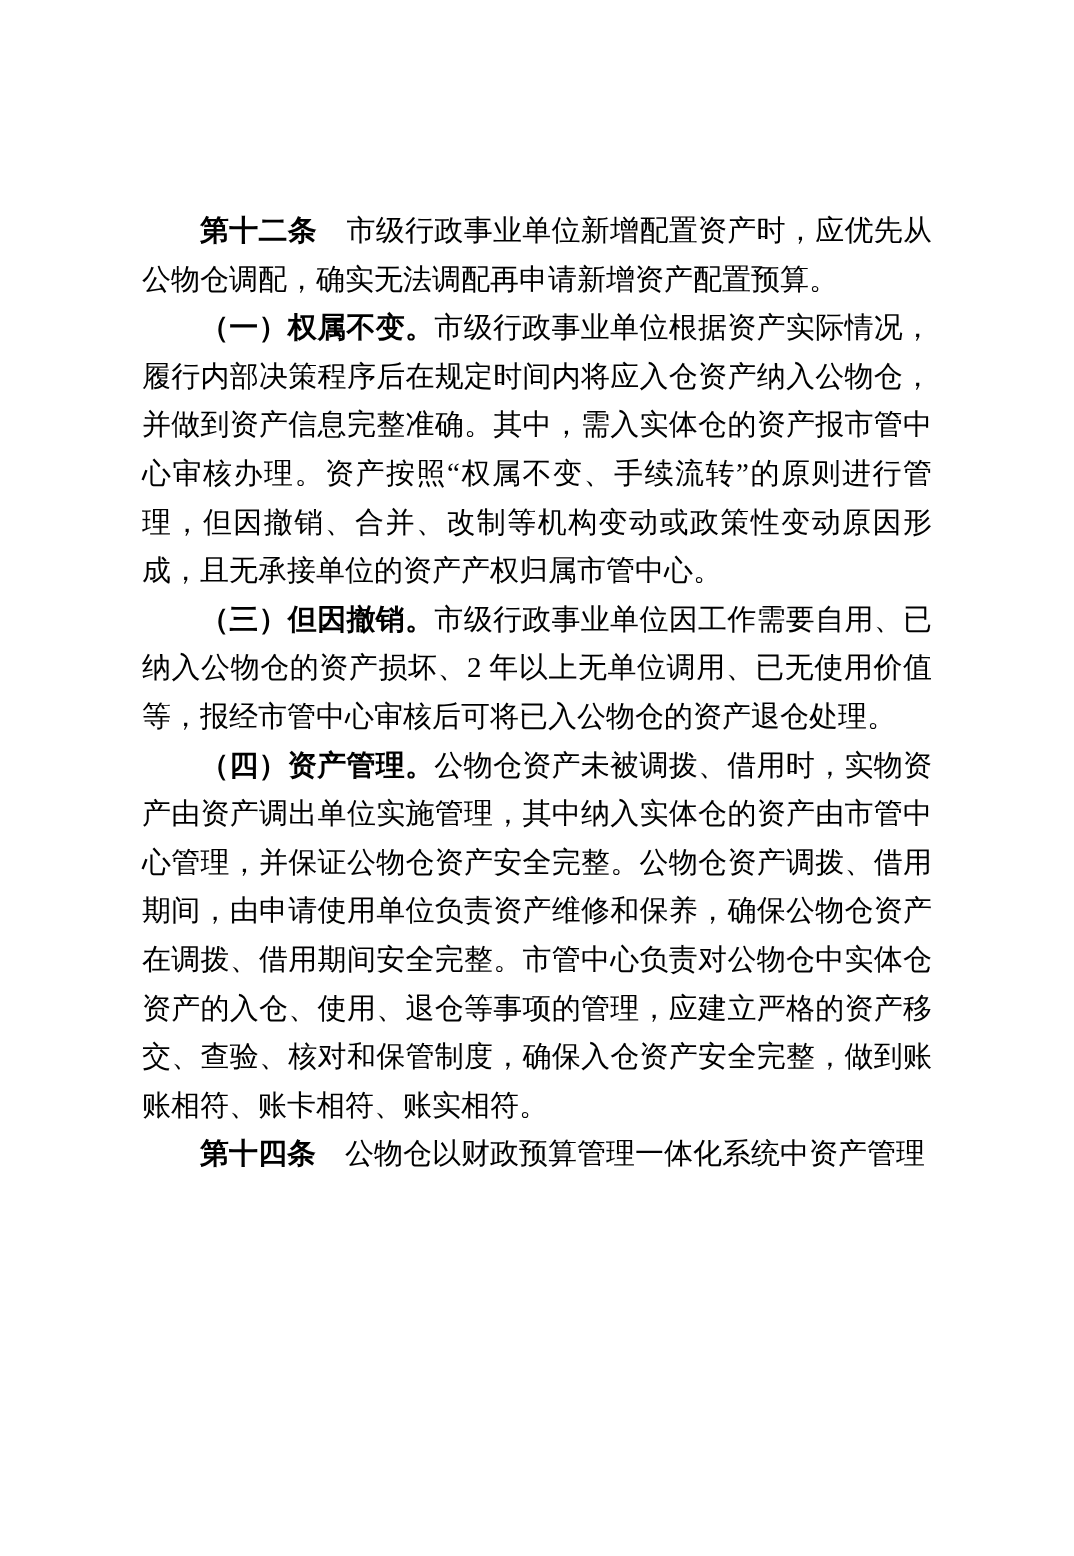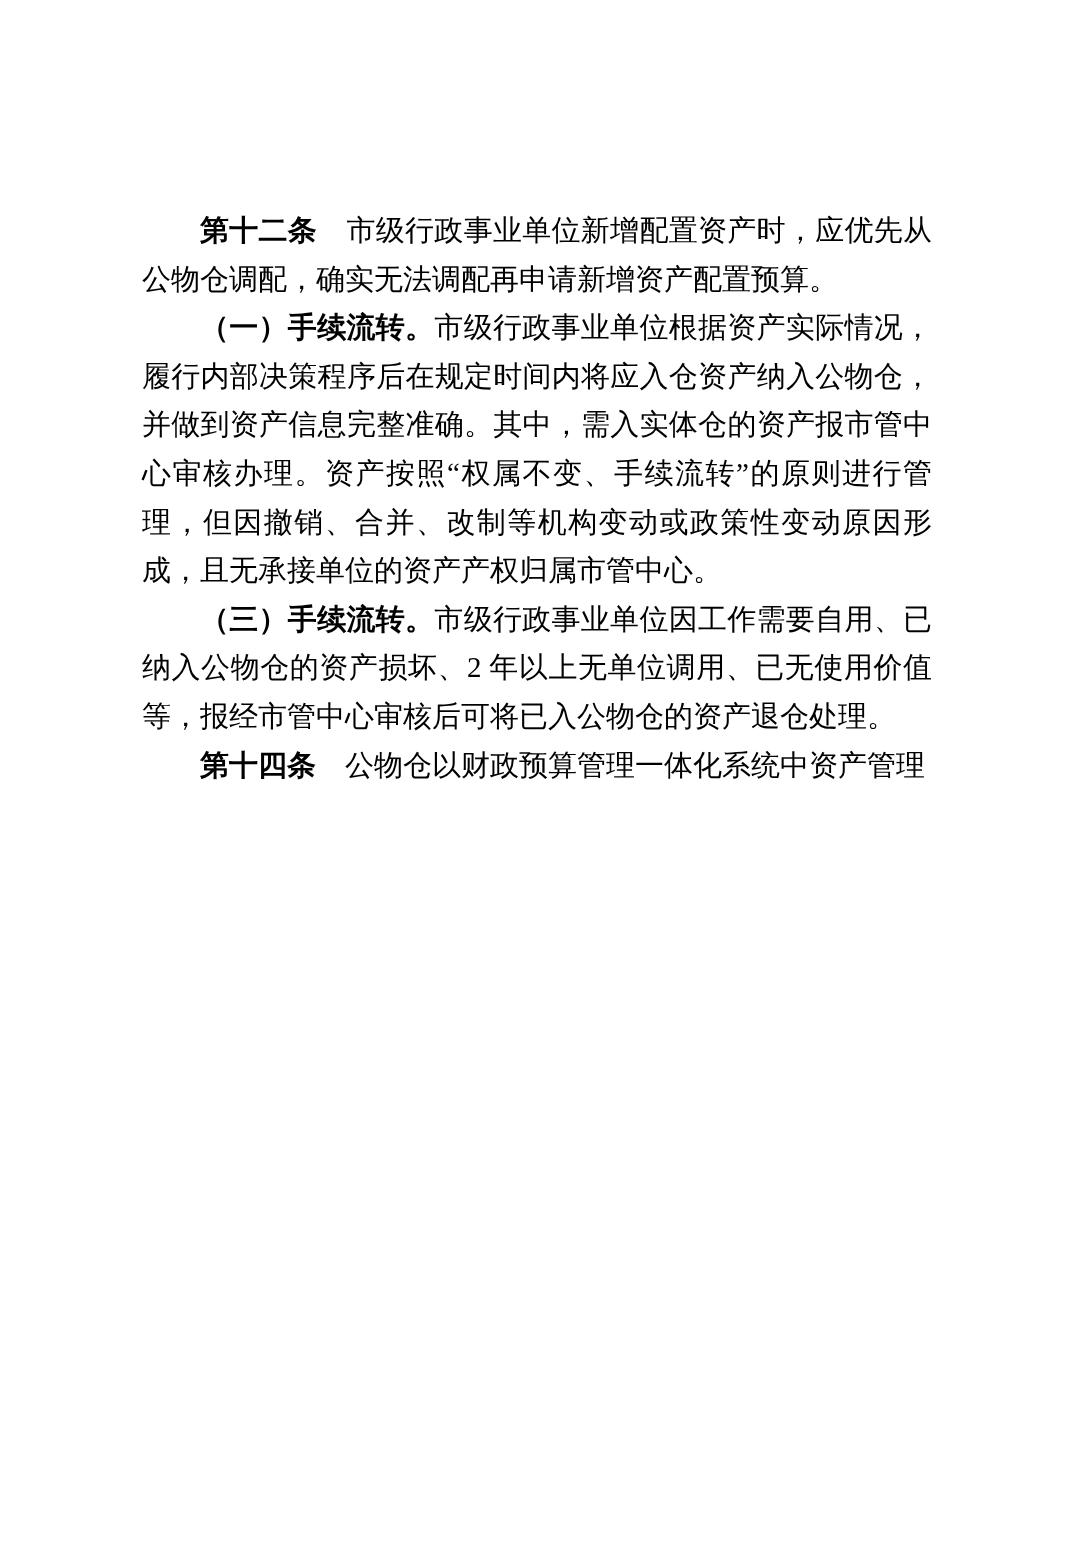--- a/index.html
+++ b/index.html
@@ -34,21 +34,22 @@
   }
 </style>
 </head>
 <body>
 
 <div class="page">
 
   <p class="para"><span class="lead">第十二条</span><span>　市级行政事业单位新增配置资产时，应优先从公物仓调配，确实无法调配再申请新增资产配置预算。</span></p>
 
 
-  <p class="para"><span class="lead">（一）手续流转。</span><span>市级行政事业单位根据资产实际情况，履行内部决策程序后在规定时间内将应入仓资产纳入公物仓，并做到资产信息完整准确。其中，需入实体仓的资产报市管中心审核办理。资产按照“权属不变、手续流转”的原则进行管理，但因撤销、合并、改制等机构变动或政策性变动原因形成，且无承接单位的资产产权归属市管中心。</span></p>
+  <p class="para"><span class="lead">（一）权属不变。</span><span>市级行政事业单位根据资产实际情况，履行内部决策程序后在规定时间内将应入仓资产纳入公物仓，并做到资产信息完整准确。其中，需入实体仓的资产报市管中心审核办理。资产按照“权属不变、手续流转”的原则进行管理，但因撤销、合并、改制等机构变动或政策性变动原因形成，且无承接单位的资产产权归属市管中心。</span></p>
 
 
-  <p class="para"><span class="lead">（三）手续流转。</span><span>市级行政事业单位因工作需要自用、已纳入公物仓的资产损坏、2 年以上无单位调用、已无使用价值等，报经市管中心审核后可将已入公物仓的资产退仓处理。</span></p>
+  <p class="para"><span class="lead">（三）但因撤销。</span><span>市级行政事业单位因工作需要自用、已纳入公物仓的资产损坏、2 年以上无单位调用、已无使用价值等，报经市管中心审核后可将已入公物仓的资产退仓处理。</span></p>
 
+  <p class="para"><span class="lead">（四）资产管理。</span><span>公物仓资产未被调拨、借用时，实物资产由资产调出单位实施管理，其中纳入实体仓的资产由市管中心管理，并保证公物仓资产安全完整。公物仓资产调拨、借用期间，由申请使用单位负责资产维修和保养，确保公物仓资产在调拨、借用期间安全完整。市管中心负责对公物仓中实体仓资产的入仓、使用、退仓等事项的管理，应建立严格的资产移交、查验、核对和保管制度，确保入仓资产安全完整，做到账账相符、账卡相符、账实相符。</span></p>
 
   <p class="para"><span class="lead">第十四条</span><span>　公物仓以财政预算管理一体化系统中资产管理</span></p>
 
 </div>
 
 </body></html>

